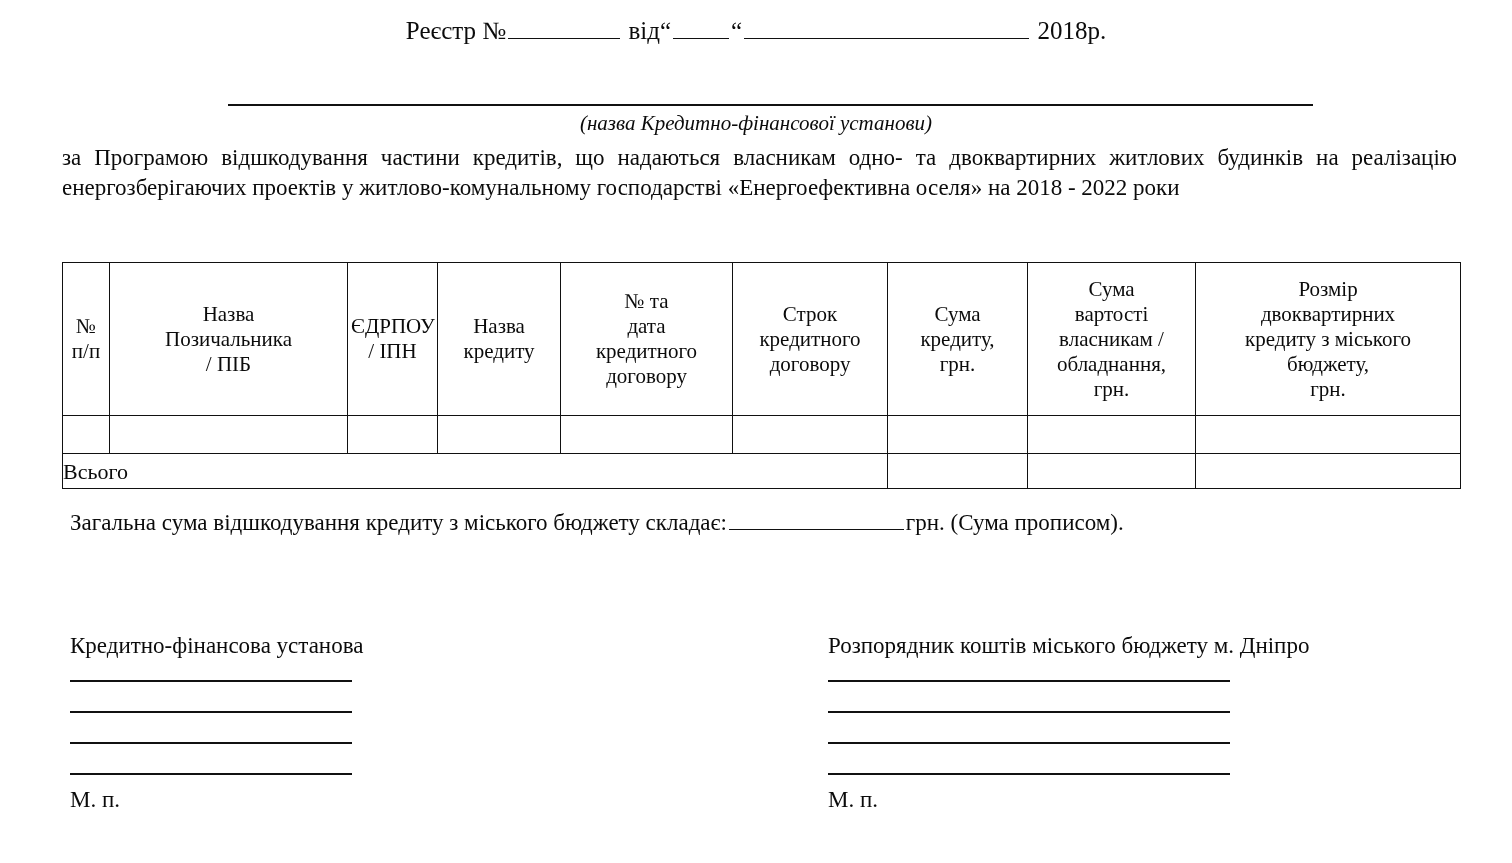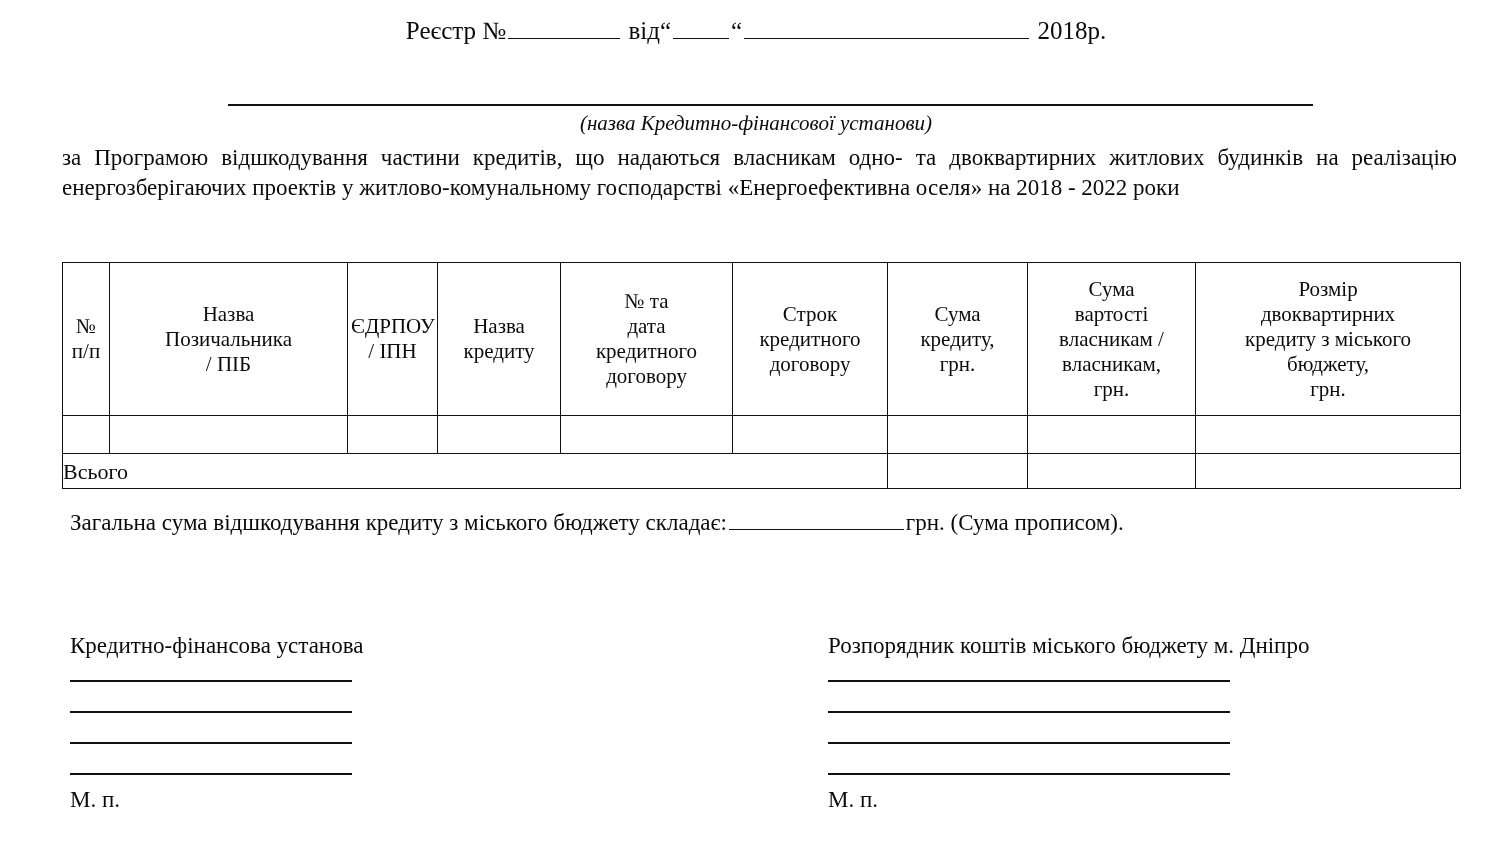--- a/index.html
+++ b/index.html
@@ -222,21 +222,21 @@
         </th>
         <th>
           <span>Сума</span><br>
           <span>кредиту,</span><br>
           <span>грн.</span>
         </th>
         <th>
           <span>Сума</span><br>
           <span>вартості</span><br>
           <span>власникам /</span><br>
-          <span>власникам,</span><br>
+          <span>обладнання,</span><br>
           <span>грн.</span>
         </th>
         <th>
           <span>Розмір</span><br>
           <span>двоквартирних</span><br>
           <span>кредиту з міського</span><br>
           <span>бюджету,</span><br>
           <span>грн.</span>
         </th>
       </tr>

